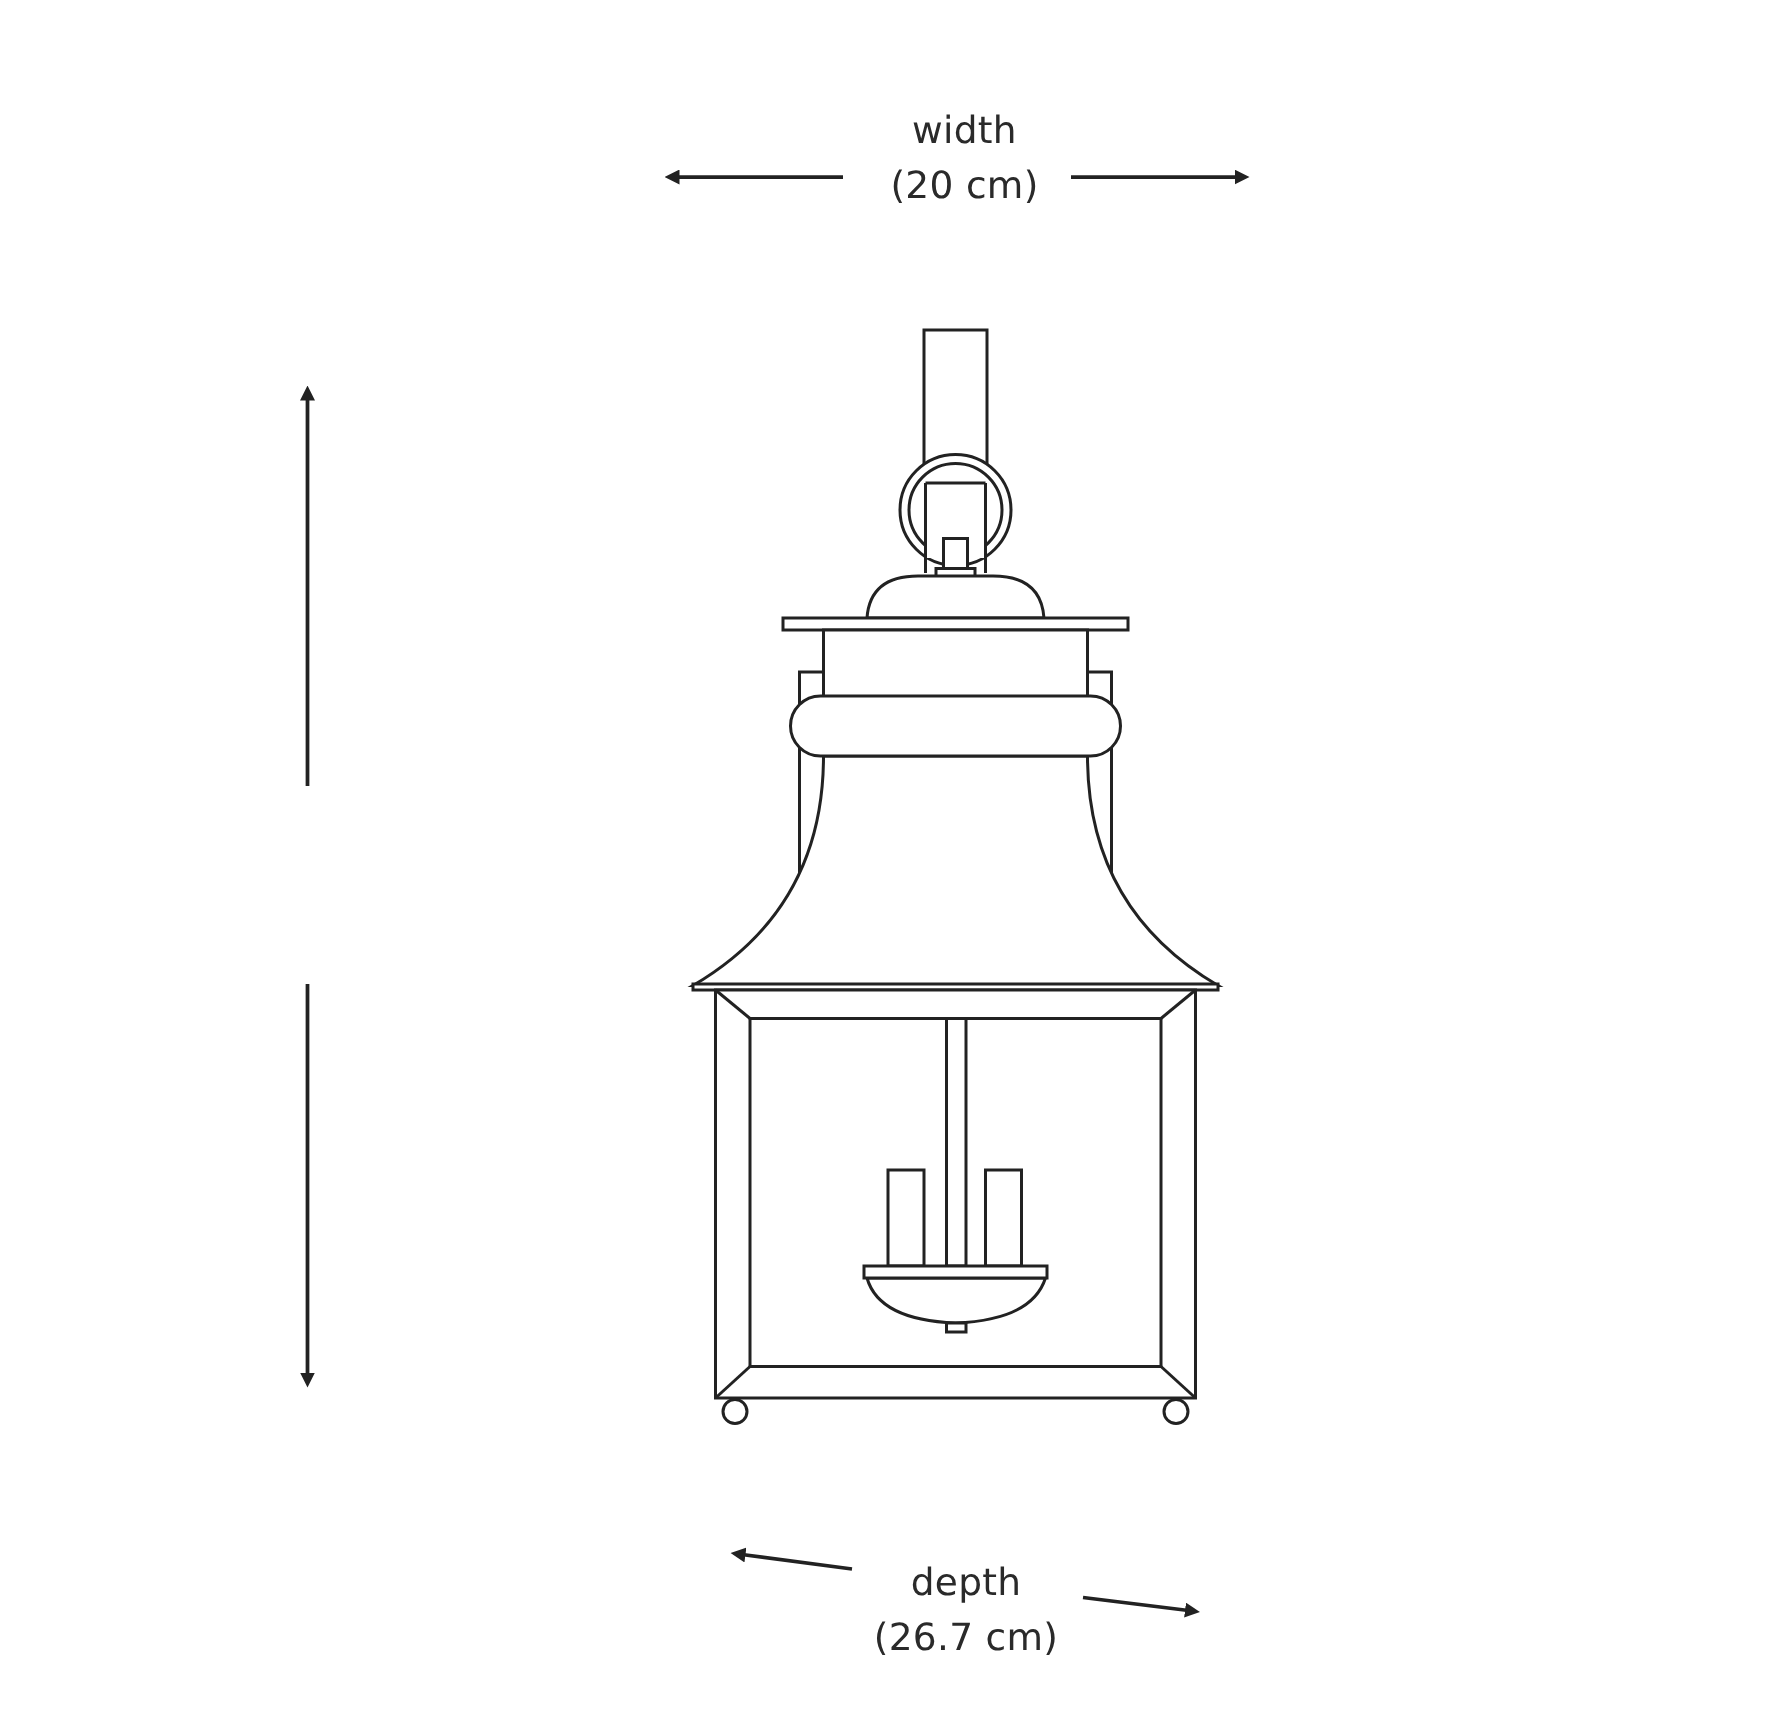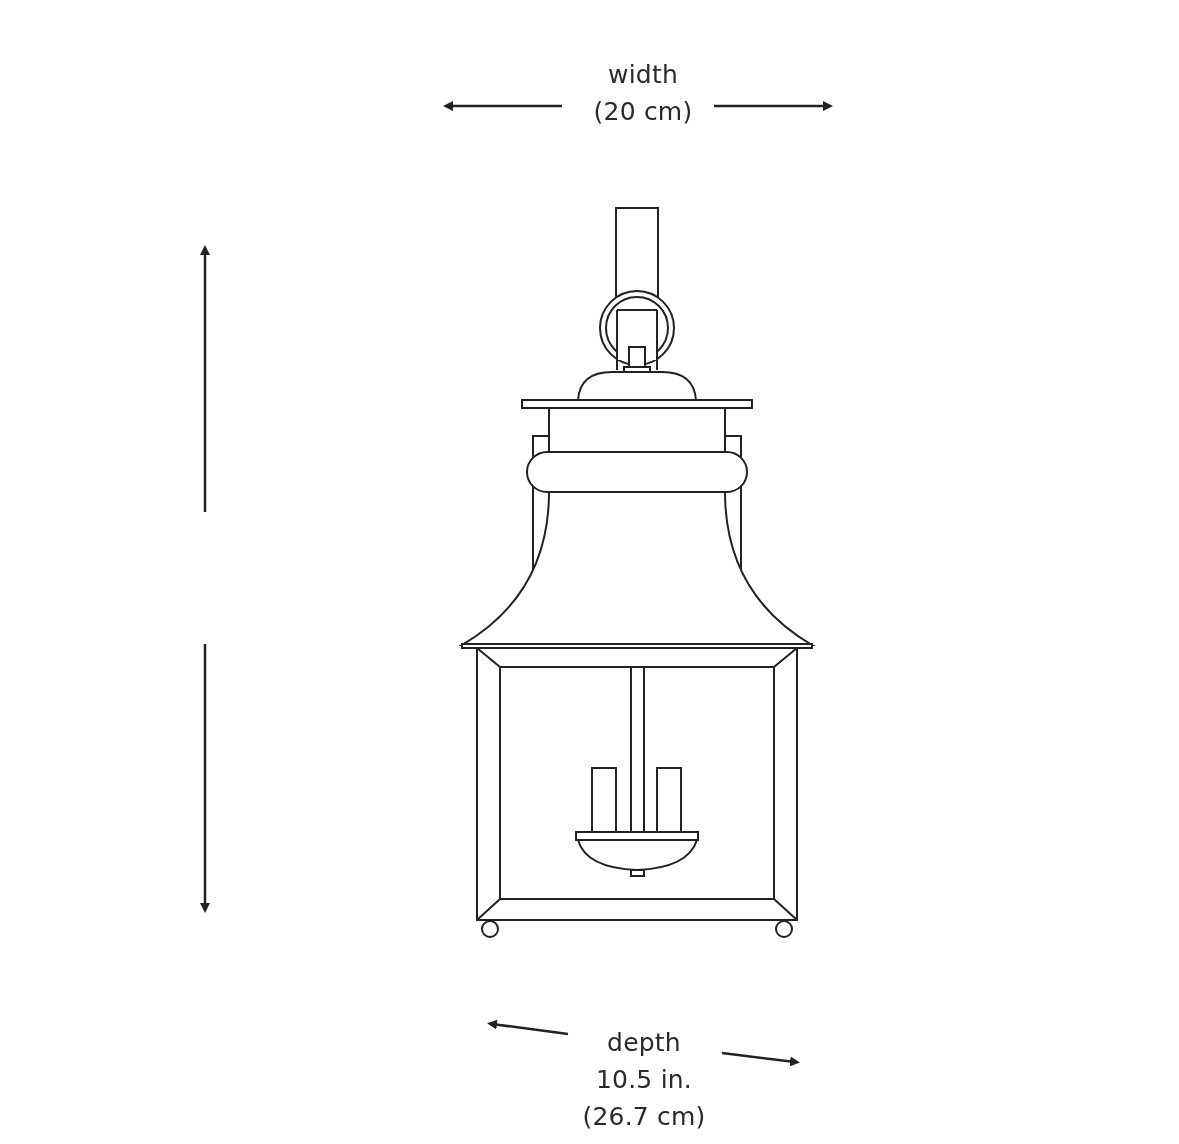--- a/index.html
+++ b/index.html
@@ -1,17 +1,17 @@
 <!DOCTYPE html>
 <html><head>
   <meta charset="utf-8">
   <style>
     html, body { margin: 0; padding: 0; background: #ffffff; }
     body { width: 1179px; height: 1144px; position: relative; overflow: hidden; }
-    .canvas { position: absolute; left: 0; top: 4px; width: 1179px; height: 844px; }
+    .canvas { position: absolute; left: 0; top: 16px; width: 1179px; height: 844px; }
     .label {
       position: absolute;
       font-family: "DejaVu Sans", sans-serif;
       font-size: 25px;
       color: #2a2a2a;
       text-align: center;
       line-height: 37px;
       letter-spacing: 0.2px;
     }
     .label span { display: block; white-space: nowrap; }
@@ -95,17 +95,16 @@
   </svg>
 
   <div class="label" style="left:543px; top:52px; width:200px;">
     <span>width</span>
     <span>(20 cm)</span>
   </div>
 
 
   <div class="label" style="left:544px; top:972px; width:200px;margin-top:48px;">
     <span>depth</span>
-    <span>10.5 in.</span>
     <span>(26.7 cm)</span>
   </div>
 
 </div>
 
 </body></html>

